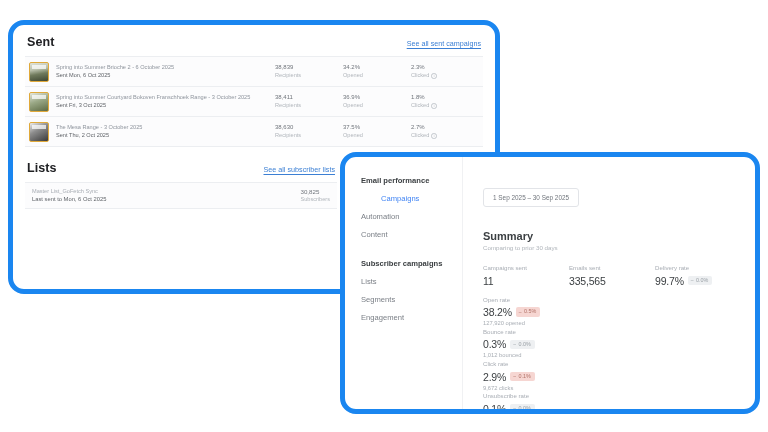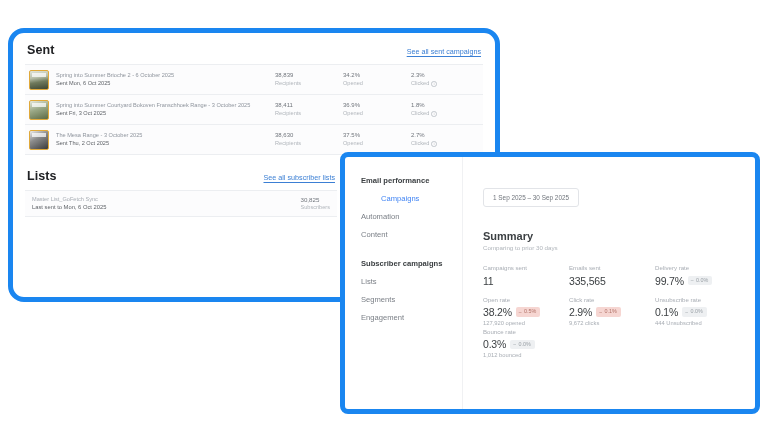--- a/index.html
+++ b/index.html
@@ -7,21 +7,21 @@
     width: 768px; height: 432px;
     background: #ffffff;
     font-family: "Liberation Sans", sans-serif;
     overflow: hidden;
   }
   #stage { position: relative; width: 768px; height: 432px; background:#fff; }
 
   
   .left-card {
     position: absolute;
-    left: 8px; top: 28px;
+    left: 8px; top: 20px;
     width: 492px; height: 274px;
     background: #ffffff;
     border: 5px solid #1a86f0;
     border-radius: 16px;
     overflow: hidden;
   }
   .lc-inner { padding: 10px 12px 0 12px; }
 
   .sec-head {
     display: flex; align-items: baseline; justify-content: space-between;
@@ -98,21 +98,21 @@
   .auto-name { font-size: 5.9px; color: #5f6368; line-height: 1.35; }
   .auto-sub { font-size: 5.6px; color: #b8bcc2; line-height: 1.35; }
 
   
   .right-card {
     position: absolute;
     left: 340px; top: 152px;
     width: 420px; height: 262px;
     background: #ffffff;
     border: 5px solid #1a86f0;
-    border-radius: 8px;
+    border-radius: 16px;
     overflow: hidden;
     display: flex;
   }
   .rc-nav {
     flex: 0 0 118px;
     padding: 19px 0 0 16px;
     border-right: 1px solid #f0f1f3;
   }
   .nav-h { font-size: 7.6px; color: #3c4043; font-weight: bold; margin-bottom: 9px; }
   .nav-h.second { margin-top: 20px; }
@@ -140,21 +140,21 @@
 
   .badge {
     display: inline-flex; align-items: center; gap: 2.5px;
     border-radius: 2px; padding: 2px 4px 2px 3px;
     font-size: 5.4px; line-height: 1;
   }
   .badge.neutral { background: #eef0f2; color: #9aa0a6; }
   .badge.down { background: #f6d6d2; color: #b07066; }
   .arrow { font-size: 5px; line-height: 1; }
 
-  .mgrid2 { margin-top: 9px; }
+  .mgrid2 { margin-top: 9px; flex-direction: column; }
 </style>
 </head>
 <body>
 
 <div id="stage">
 
   <div class="left-card">
     <div class="lc-inner">
 
       <div class="sec-head">

